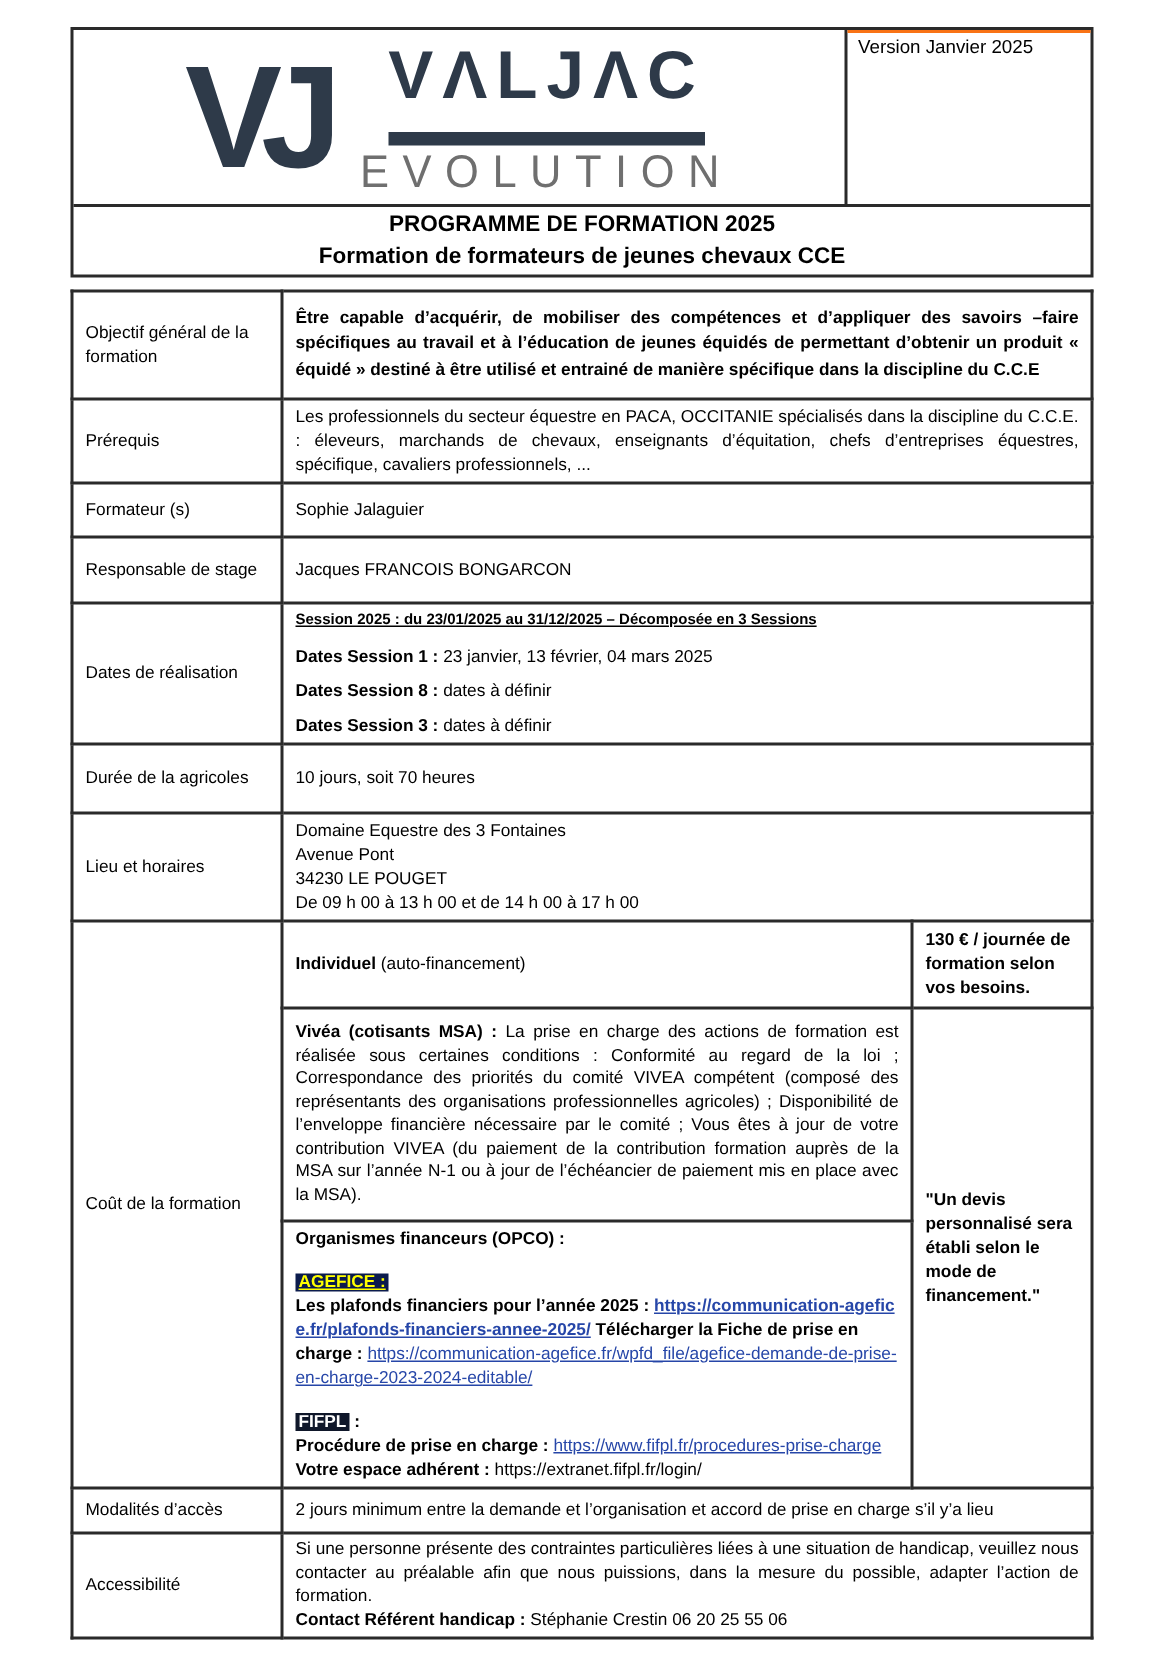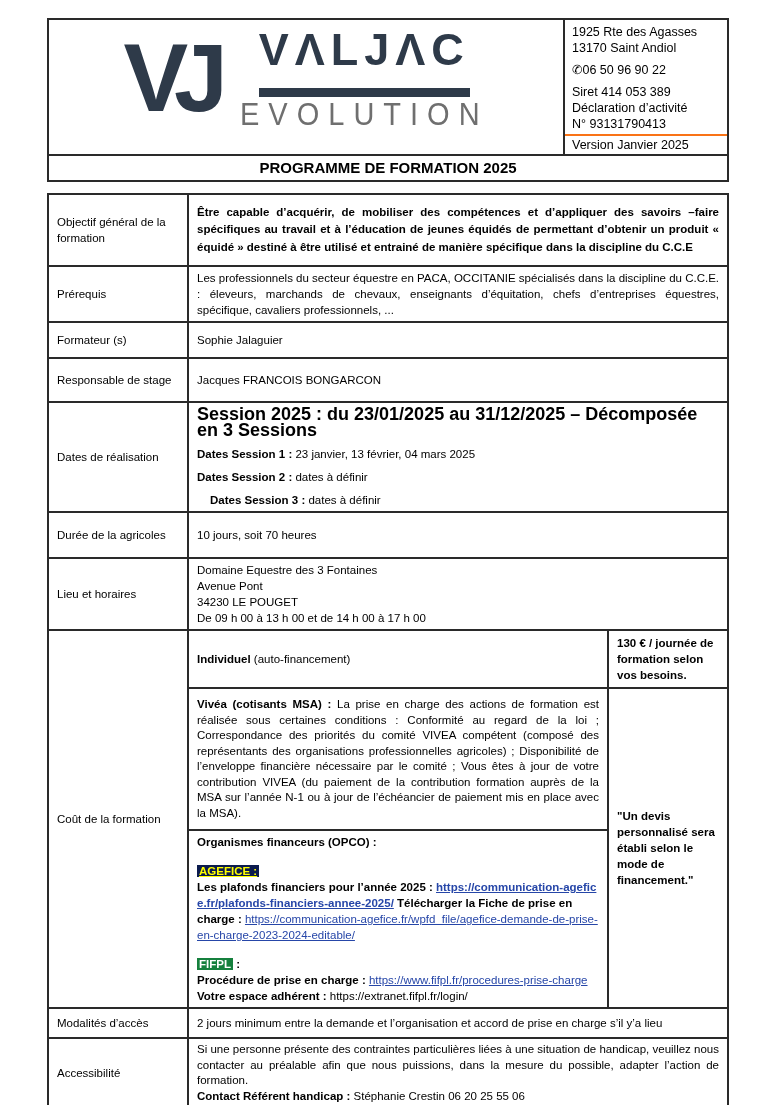--- a/index.html
+++ b/index.html
@@ -24,68 +24,59 @@
   
   table.main { position:absolute; left:47px; top:193px; width:680px; border-collapse:collapse; table-layout:fixed; }
   table.main td { border:2px solid #2a2a2a; vertical-align:middle; padding:3px 8px; font-size:11.5px; line-height:16px; }
   td.label { font-size:12.5px; line-height:16px; padding:3px 6px; }
   .just { text-align:justify; }
   .b { font-weight:bold; }
   p { margin:0; }
   .lh18 { line-height:17.5px; }
   .lh155 { line-height:15.5px; }
 
-  .sess-h { font-weight:bold; font-size:18px; margin-bottom:8px; }
+  .sess-h { font-weight:bold; font-size:10px; margin-bottom:8px;text-decoration:underline; }
   .sess-line { margin-bottom:7px; }
-  .sess-line:last-child { margin-bottom:0;margin-left:13px; }
+  .sess-line:last-child { margin-bottom:0; }
 
   td.vtop { vertical-align:top; padding-top:6px; }
   .opco-gap { height:13px; }
 
   .price-cell { font-weight:bold; font-size:12.5px; line-height:16px; padding:3px 5px; }
   .devis-cell { font-weight:bold; font-size:12.5px; line-height:18px; padding:3px 5px; }
 
   .link { color:#2646a8; text-decoration:underline; cursor:pointer; word-break:break-all; }
   .link.bold { font-weight:bold; }
   .hl-agefice { background:#0b1b4d; color:#ffff00; font-weight:bold; text-decoration:underline; padding:0 2px; }
-  .hl-fifpl { background:#15803d; color:#ffffff; font-weight:bold; padding:0 2px; }
+  .hl-fifpl { background:#0f172a; color:#ffffff; font-weight:bold; padding:0 2px; }
 </style>
 </head>
 <body>
 
 <div class="page">
 
   <div class="hdr">
     <div class="hdr-top">
       <div class="logo-cell">
         <div class="monogram">
           <span>V</span>
           <span class="mj">J</span>
         </div>
         <div class="brandblock">
           <div class="wordmark">VΛLJΛC</div>
           <div class="evolution">EVOLUTION</div>
         </div>
       </div>
       <div class="contact-cell">
-        <div class="contact-body">
-          <div>1925 Rte des Agasses</div>
-          <div>13170 Saint Andiol</div>
-          <div class="cgap"></div>
-          <div><span>✆</span><span>06 50 96 90 22</span></div>
-          <div class="cgap"></div>
-          <div>Siret 414 053 389</div>
-          <div>Déclaration d’activité</div>
-          <div>N° 93131790413</div>
-        </div>
         <div class="version-cell">Version Janvier 2025</div>
       </div>
     </div>
     <div class="title-box">
       <div>PROGRAMME DE FORMATION 2025</div>
+      <div>Formation de formateurs de jeunes chevaux CCE</div>
     </div>
   </div>
 
   <table class="main">
     <colgroup>
         <col style="width:140px">
         <col style="width:420px">
         <col style="width:120px">
       </colgroup>
 
@@ -112,21 +103,21 @@
     <tr>
       <td class="label" style="height:36px">Responsable de stage</td>
       <td colspan="2">Jacques FRANCOIS BONGARCON</td>
     </tr>
 
     <tr>
       <td class="label" style="height:84px">Dates de réalisation</td>
       <td colspan="2">
         <p class="sess-h">Session 2025 : du 23/01/2025 au 31/12/2025 – Décomposée en 3 Sessions</p>
         <p class="sess-line"><span class="b">Dates Session 1 :</span><span> 23 janvier, 13 février, 04 mars 2025</span></p>
-        <p class="sess-line"><span class="b">Dates Session 2 :</span><span> dates à définir</span></p>
+        <p class="sess-line"><span class="b">Dates Session 8 :</span><span> dates à définir</span></p>
         <p class="sess-line"><span class="b">Dates Session 3 :</span><span> dates à définir</span></p>
       </td>
     </tr>
 
     <tr>
       <td class="label" style="height:38px">Durée de la agricoles</td>
       <td colspan="2">10 jours, soit 70 heures</td>
     </tr>
 
     <tr>

